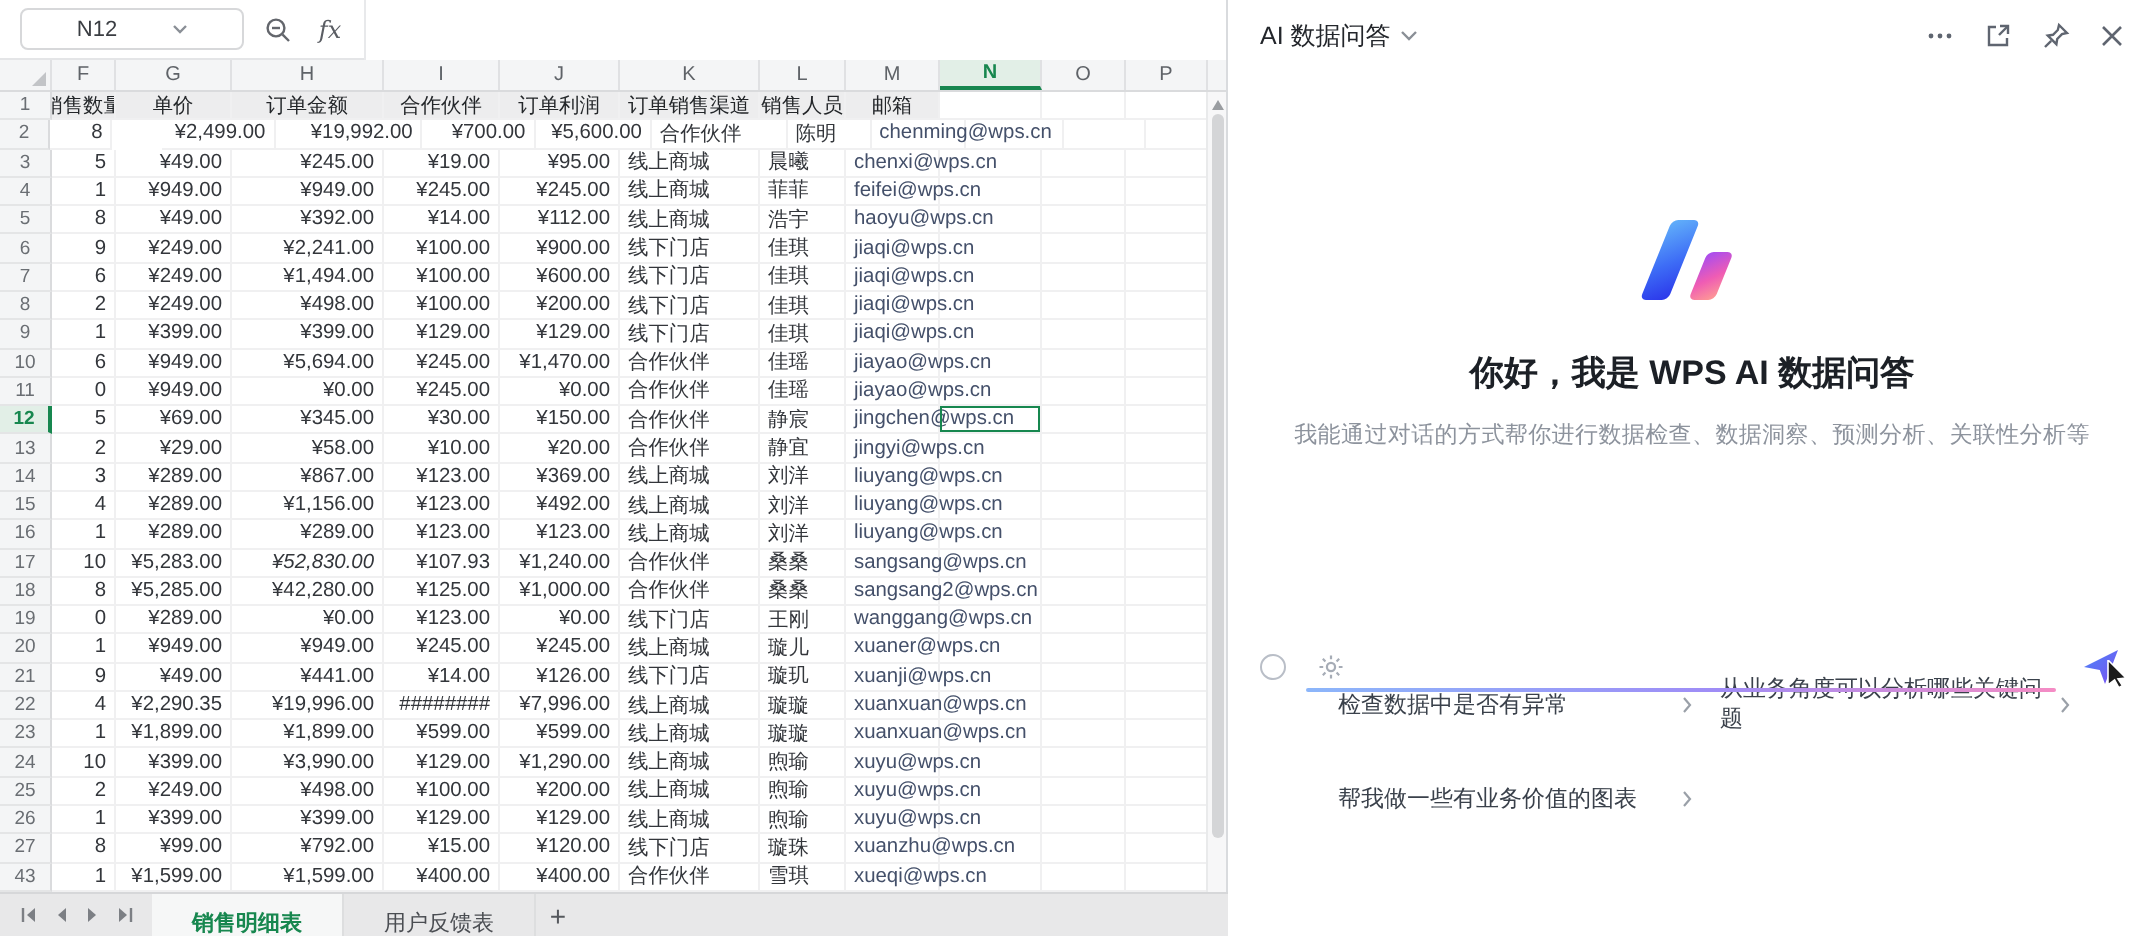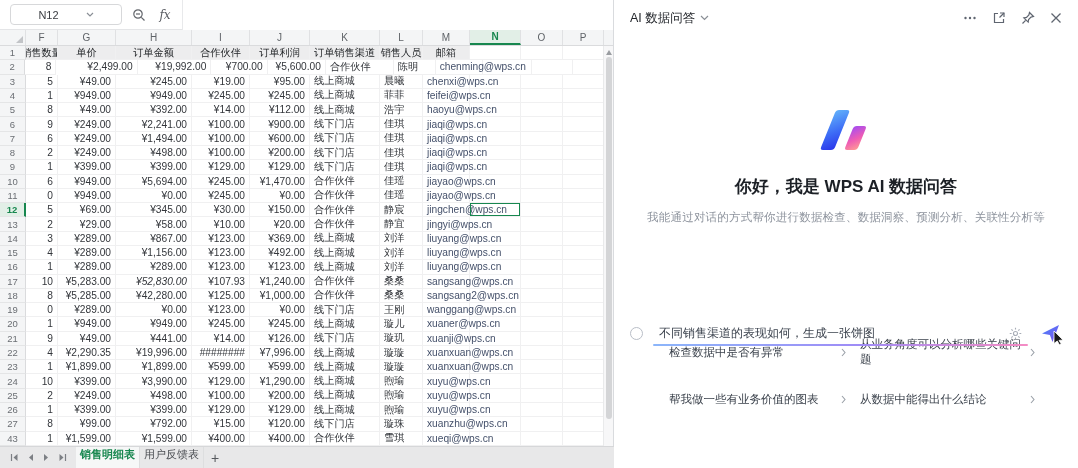--- a/index.html
+++ b/index.html
@@ -51,21 +51,21 @@
   .vscroll .arr { width:0; height:0; margin:4px auto 2px;
     border-left:3px solid transparent; border-right:3px solid transparent;
     border-bottom:5px solid #9a9da1; }
   .vscroll .thumb { width:6px; margin:0 auto; height:362px; background:#d4d5d7; border-radius:3px; }
 
   .tabbar { position:absolute; left:0; bottom:0; width:614px; height:22px;
     background:#e8e8e9; border-top:1px solid #d6d7d9; display:flex; align-items:center;
     font-size:11px; color:#4a4d52; }
   .navs { display:flex; align-items:center; gap:4px; padding:0 8px; }
   .navbtn { display:flex; align-items:center; justify-content:center; width:12px; height:14px; cursor:pointer; }
-  .tab { height:22px; display:flex; align-items:flex-start; padding:0 4px; cursor:pointer;
+  .tab { height:22px; display:flex; align-items:flex-end; padding:0 20px; cursor:pointer;
     border-right:1px solid #dddedf; }
   .tab.active { background:#f6f7f7; color:#17874f; font-weight:bold; }
   .addsheet { width:22px; text-align:center; font-size:14px; color:#55585d; cursor:pointer; }
 
   
   .ai-panel { position:relative; width:464px; height:356px; background:#fff; }
   .ai-header { height:36px; display:flex; align-items:center; padding:0 16px; }
   .ai-title { font-size:12.5px; color:#23262b; font-weight:500; }
   .ai-title-chev { margin-left:5px; color:#8a8f96; display:flex; }
   .ai-actions { margin-left:auto; display:flex; align-items:center; gap:15px; color:#5f6570; }
@@ -647,34 +647,25 @@
         </span>
       </div>
       <div class="sug-item">
         <span>帮我做一些有业务价值的图表</span>
         <span class="sug-chev">
           <svg width="5" height="9" viewBox="0 0 5 9">
               <path d="M1 1l3 3.5L1 8" fill="none" stroke="#9aa0a8" stroke-width="1.1"></path>
             </svg>
         </span>
       </div>
-      <div class="sug-item">
-        <span>从数据中能得出什么结论</span>
-        <span class="sug-chev">
-          <svg width="5" height="9" viewBox="0 0 5 9">
-              <path d="M1 1l3 3.5L1 8" fill="none" stroke="#9aa0a8" stroke-width="1.1"></path>
-            </svg>
-        </span>
-      </div>
     </div>
 
     <div class="inputbar">
       <span class="ring"></span>
       <div class="input-wrap">
-        <span class="input-text">不同销售渠道的表现如何，生成一张饼图</span>
         <span class="gear">
           <svg width="13" height="13" viewBox="0 0 14 14" fill="none" stroke="#a6acb6" stroke-width="1.2">
             <circle cx="7" cy="7" r="2.2"></circle>
             <path d="M7 .8v2M7 11.2v2M.8 7h2M11.2 7h2M2.6 2.6l1.4 1.4M10 10l1.4 1.4M11.4 2.6L10 4M4 10l-1.4 1.4"></path>
           </svg>
         </span>
         <div class="input-underline"></div>
       </div>
       <span class="send">
         <svg width="19" height="19" viewBox="0 0 19 19">

